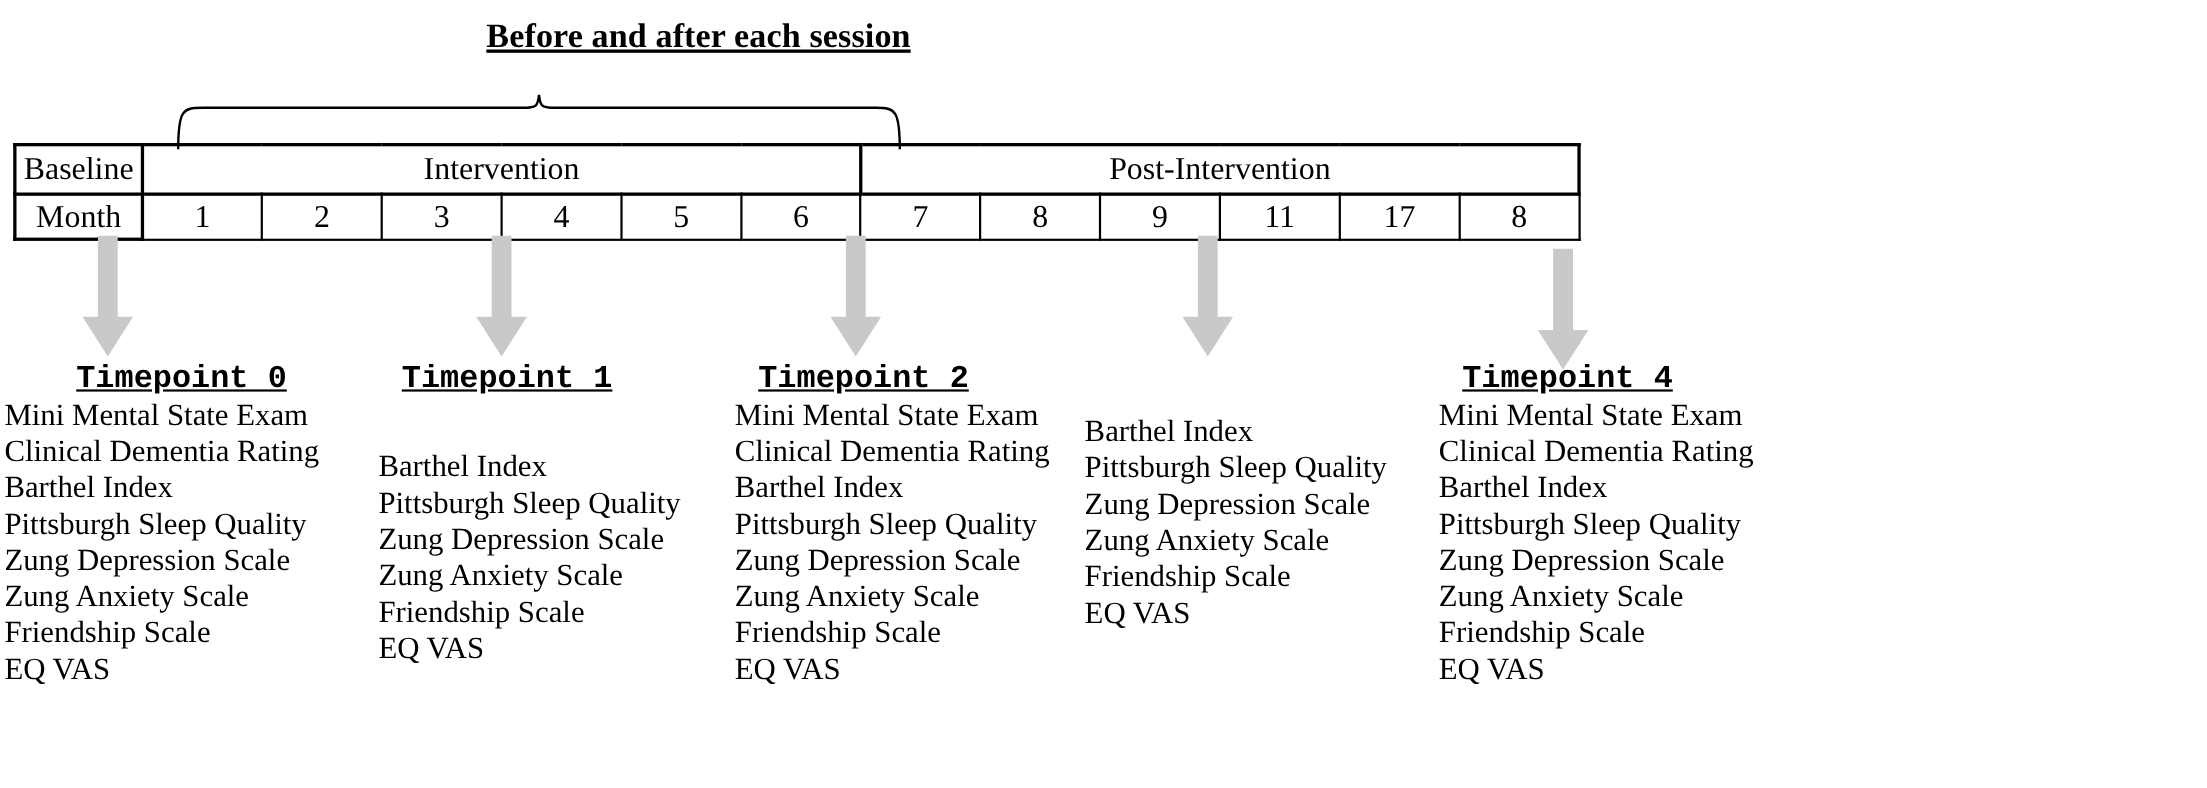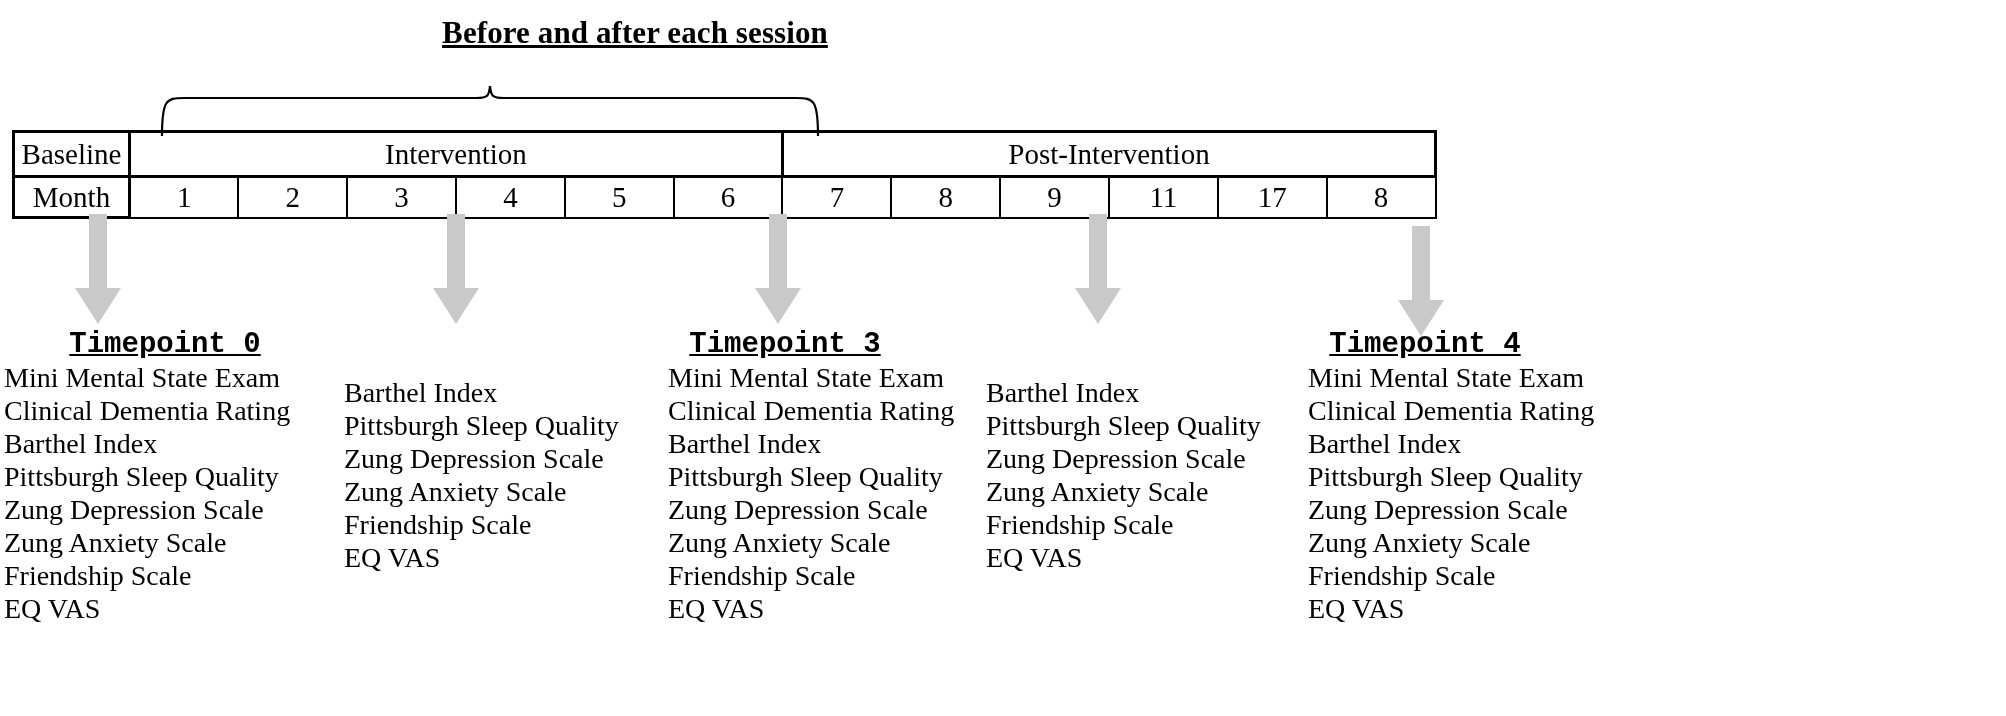--- a/index.html
+++ b/index.html
@@ -149,32 +149,33 @@
       <div>Barthel Index</div>
       <div>Pittsburgh Sleep Quality</div>
       <div>Zung Depression Scale</div>
       <div>Zung Anxiety Scale</div>
       <div>Friendship Scale</div>
       <div>EQ VAS</div>
     </div>
   </div>
 
   <div class="tp" style="left:296px;top:313px;width:330px;">
+    <div class="tp-head">Timepoint 1</div>
     <div class="tp-list" style="text-align:left;padding-left:48px;margin-top:47px;">
       <div>Barthel Index</div>
       <div>Pittsburgh Sleep Quality</div>
       <div>Zung Depression Scale</div>
       <div>Zung Anxiety Scale</div>
       <div>Friendship Scale</div>
       <div>EQ VAS</div>
     </div>
   </div>
 
   <div class="tp" style="left:620px;top:313px;width:330px;">
-    <div class="tp-head">Timepoint 3</div>
+    <div class="tp-head">Timepoint 2</div>
     <div class="tp-list" style="text-align:left;padding-left:48px;">
       <div>Mini Mental State Exam</div>
       <div>Clinical Dementia Rating</div>
       <div>Barthel Index</div>
       <div>Pittsburgh Sleep Quality</div>
       <div>Zung Depression Scale</div>
       <div>Zung Anxiety Scale</div>
       <div>Friendship Scale</div>
       <div>EQ VAS</div>
     </div>

